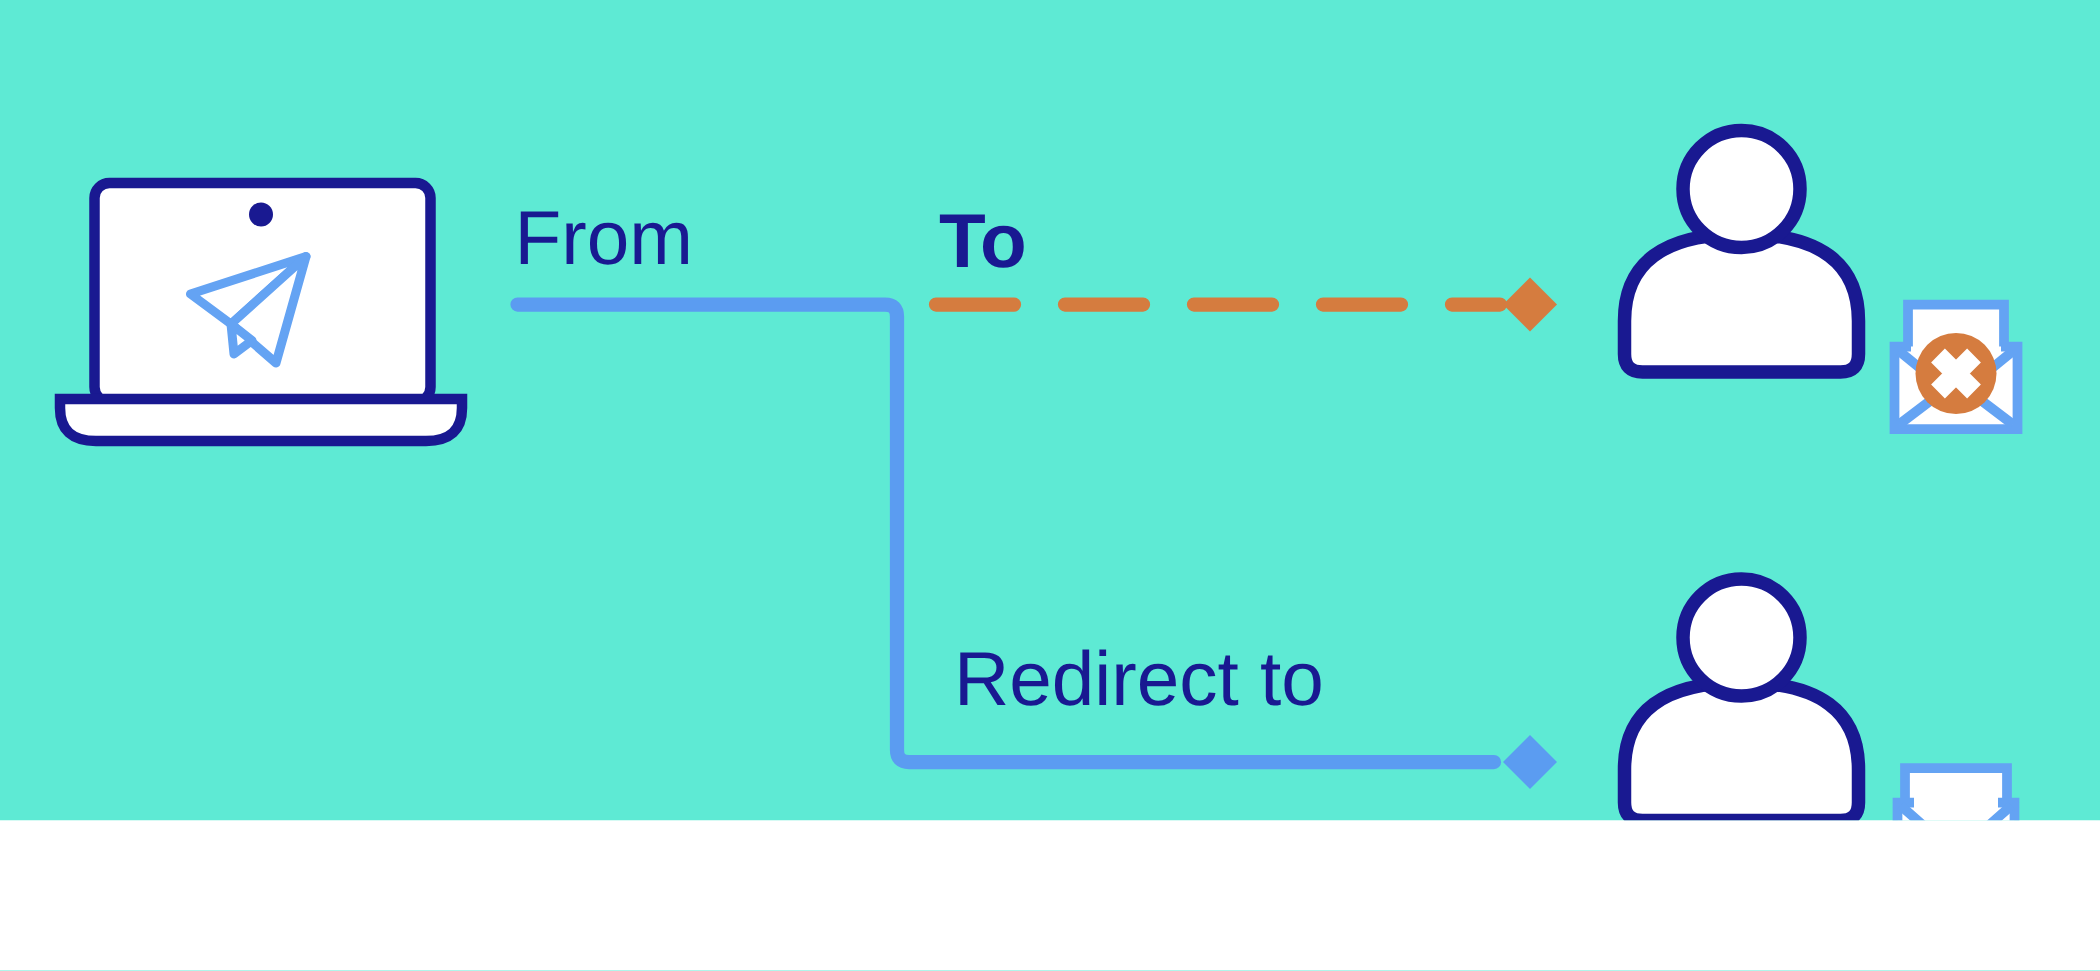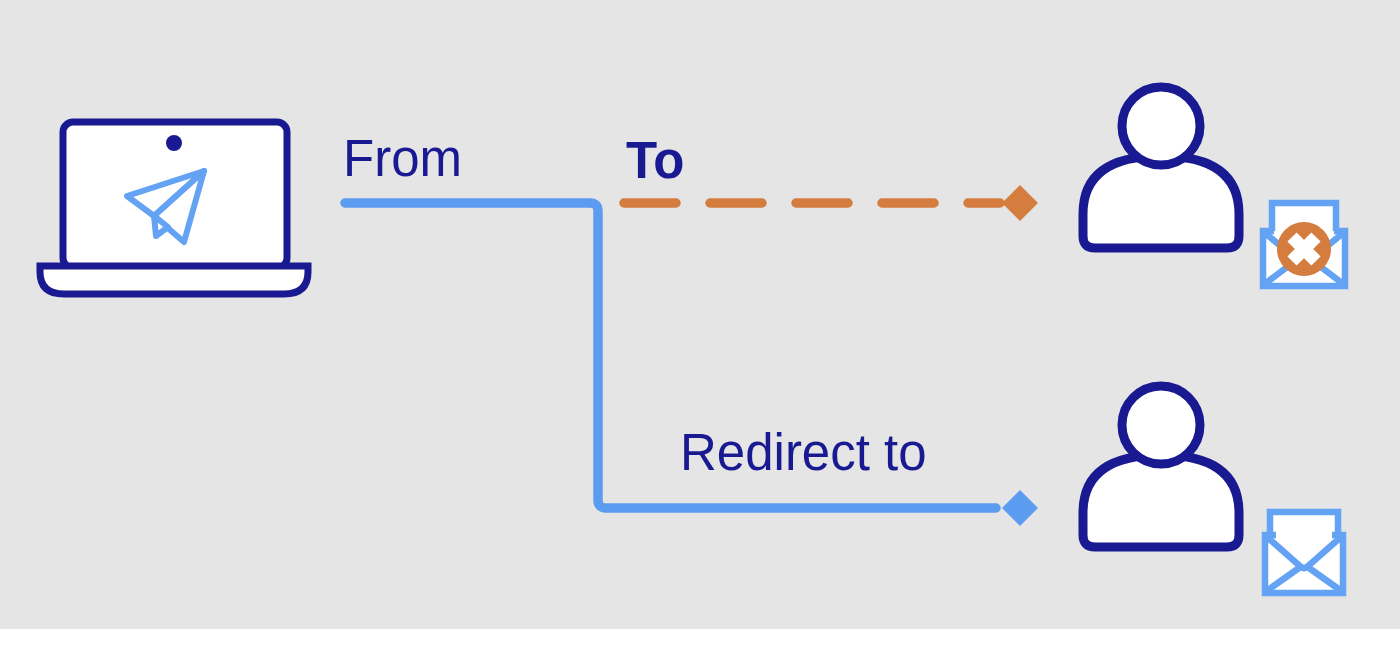--- a/index.html
+++ b/index.html
@@ -3,42 +3,42 @@
 <meta charset="utf-8">
 <style>
   html, body {
     margin: 0;
     padding: 0;
     background: #ffffff;
   }
   .canvas {
     position: relative;
     width: 1400px;
-    height: 629px;
-    background: #e5e5e5;
+    height: 547px;
+    background: #5eead4;
     overflow: hidden;
     font-family: "Liberation Sans", "DejaVu Sans", sans-serif;
   }
   .canvas svg {
     position: absolute;
     left: 0;
     top: 0;
   }
   .flow-label {
     position: absolute;
     font-size: 51px;
     font-weight: 300;
     line-height: 1;
     color: var(--navy, #191991);
     white-space: nowrap;
     user-select: none;
   }
   #from-label     { left: 343px; top: 133px; }
   #to-label       { left: 626px; top: 135px; font-weight: bold; }
-  #redirect-label { left: 636px; top: 427px; margin-left: 44px; }
+  #redirect-label { left: 636px; top: 427px; }
 
   
   .navy-stroke   { stroke: var(--navy, #191991);      fill: #ffffff; }
   .navy-fill     { fill:   var(--navy, #191991);      stroke: none;  }
   .plane-stroke  { stroke: var(--lightblue, #64a3f3); fill: #ffffff; }
   .flow-blue     { stroke: var(--blue, #5b9cf1);      fill: none;    }
   .diamond-blue  { fill:   var(--blue, #5b9cf1);      stroke: none;  }
   .flow-orange   { stroke: var(--orange, #d57c3f);    fill: none;    }
   .diamond-orange{ fill:   var(--orange, #d57c3f);    stroke: none;  }
   .env-stroke    { stroke: var(--lightblue, #64a3f3); fill: #ffffff; }

